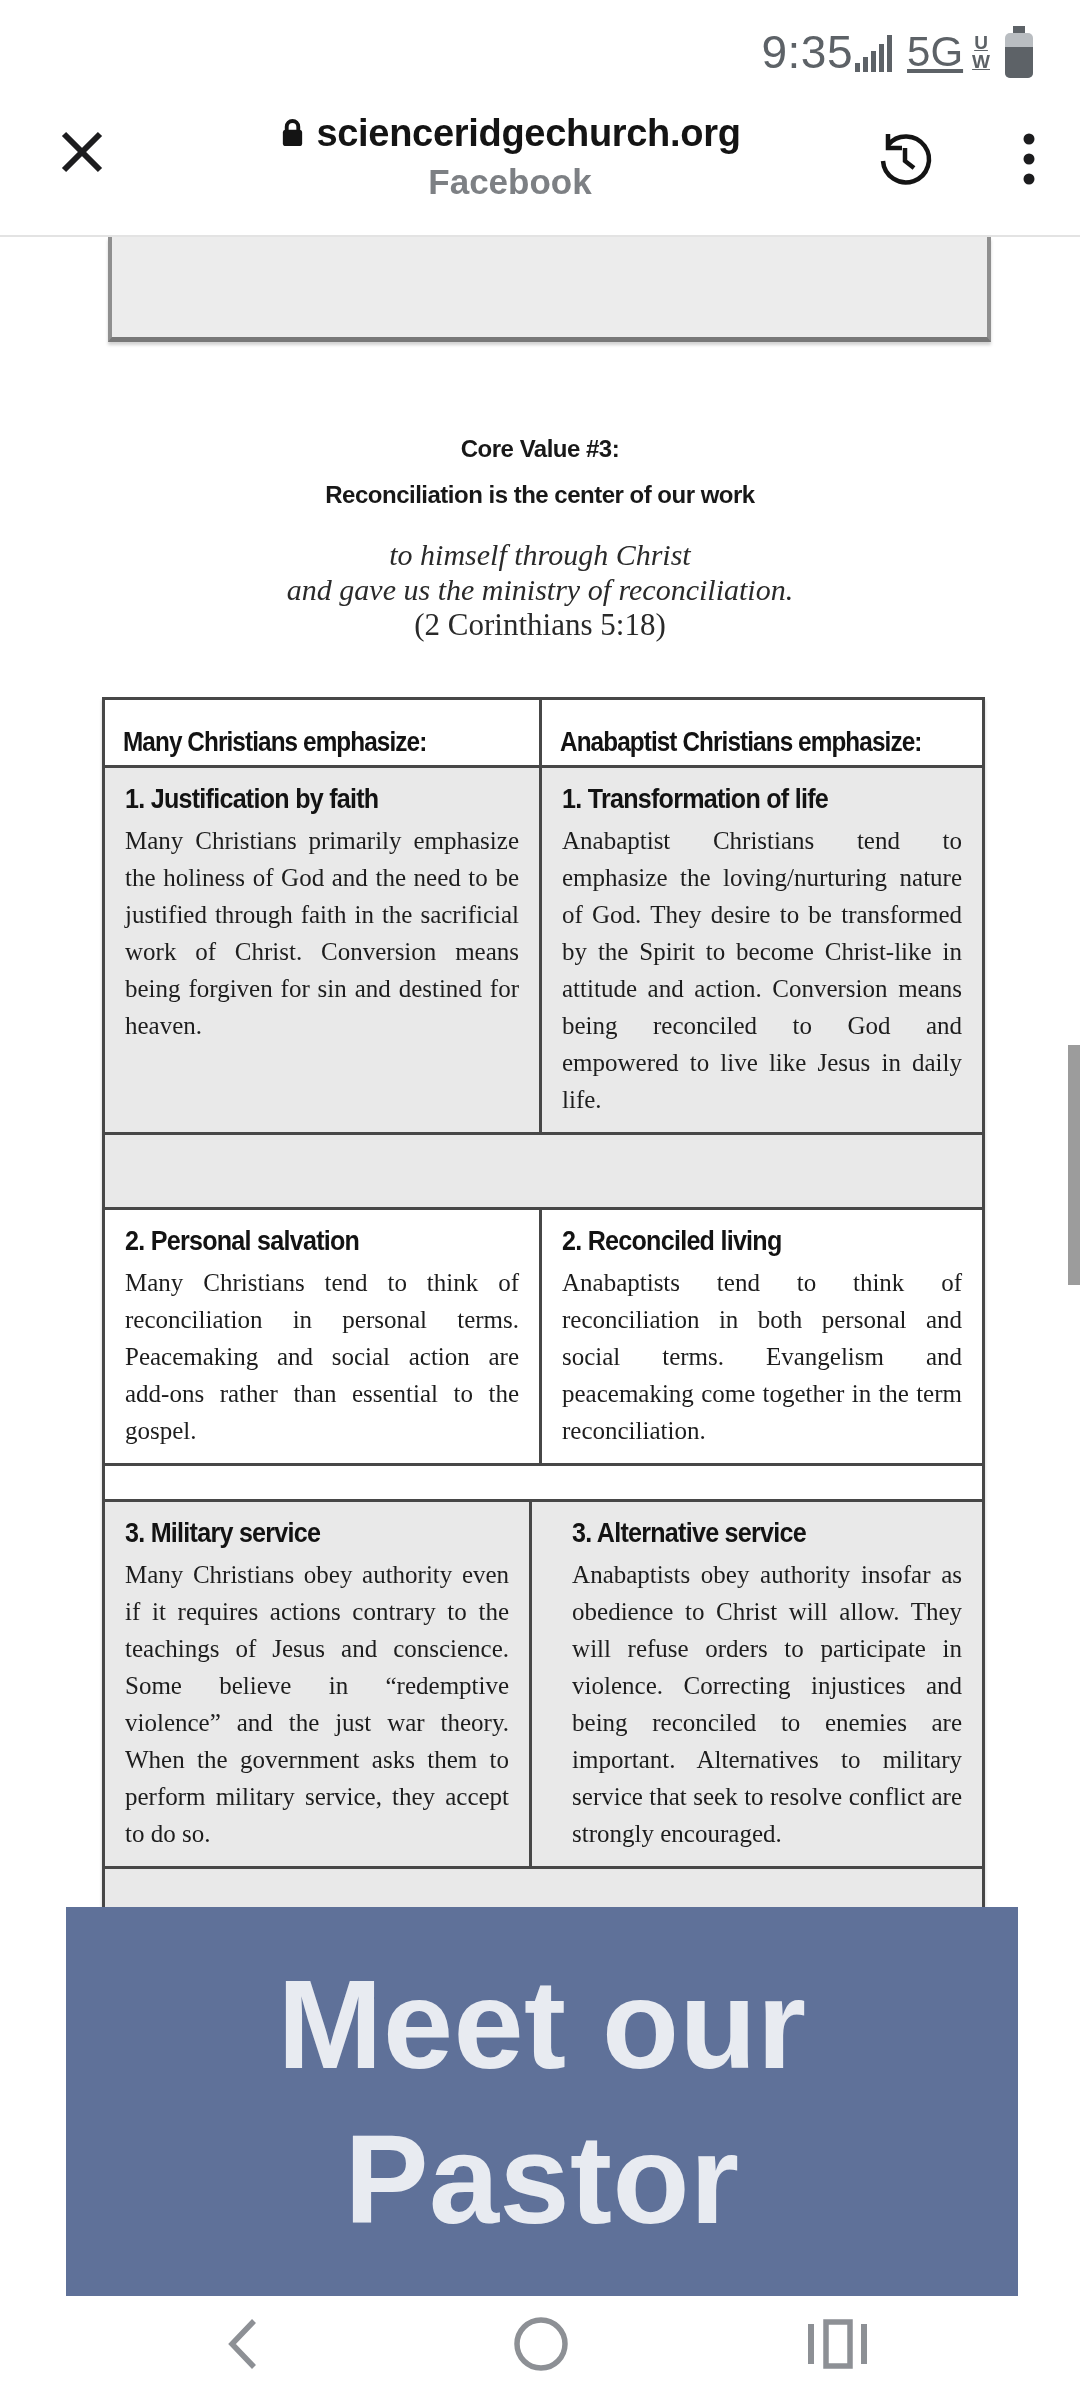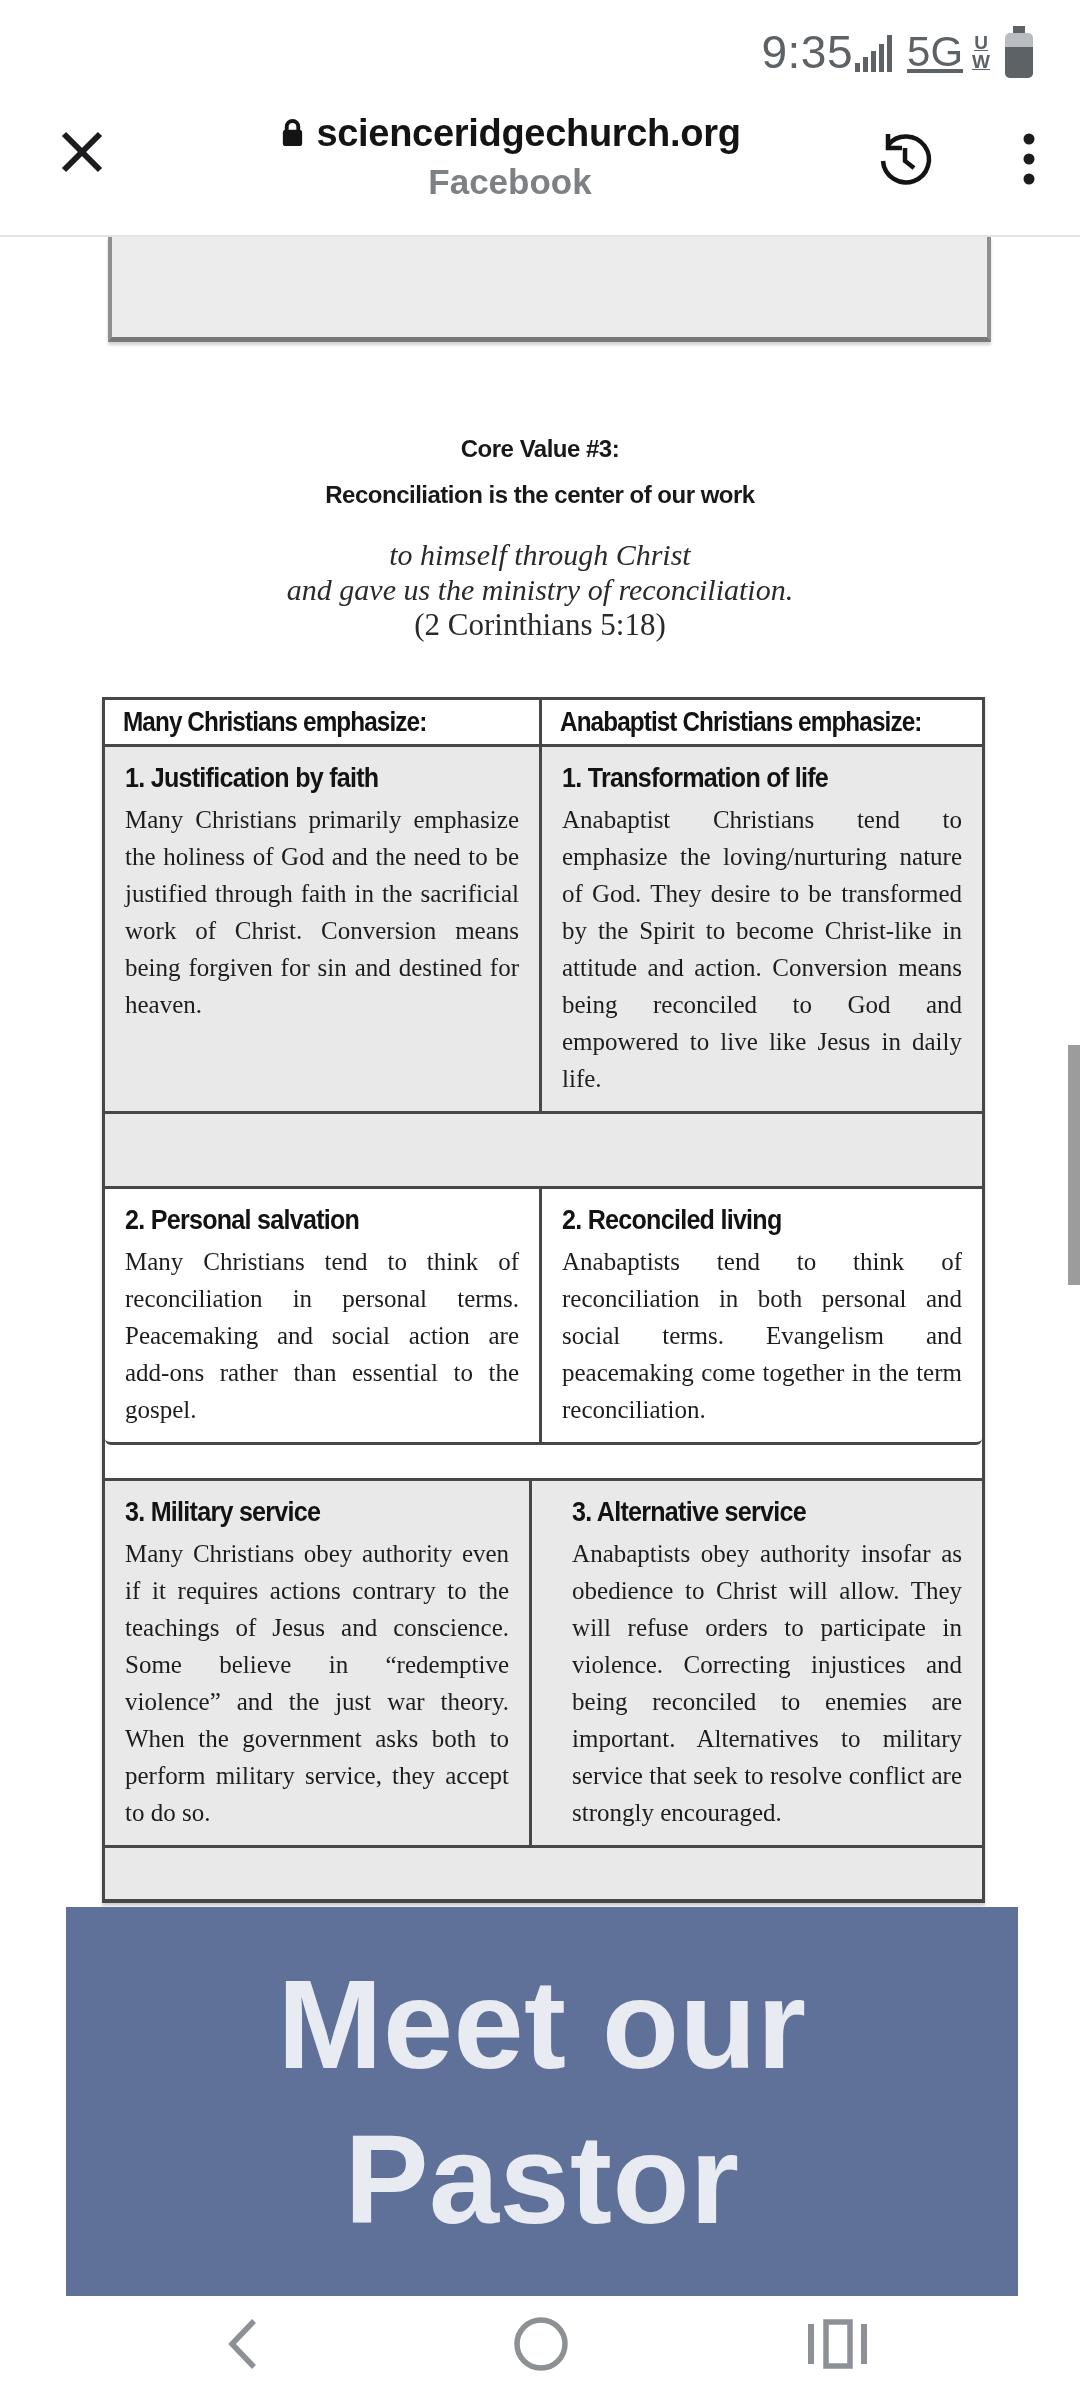--- a/index.html
+++ b/index.html
@@ -63,23 +63,23 @@
   .t-row { display:flex; border-bottom:3px solid var(--border-dark,#474747); }
   .t-row:last-child { border-bottom:none; }
   .t-cell { box-sizing:border-box; padding:12px 20px 14px 20px; }
   .t-cell.c-left  { width:437px; border-right:3px solid var(--border-dark,#474747); }
   .t-cell.c-right { width:440px; }
   .gray { background:var(--table-gray,#e9e9e9); }
   .spacer-1 { height:72px; }
   .spacer-2 { height:33px; }
   .t-footer { height:51px; }
   .row-1 { min-height:320px; }
-  .row-2 { min-height:234px;border-radius:6px; }
+  .row-2 { min-height:234px; }
   .row-3 { min-height:356px;gap:20px; }
-  .header-row .t-cell { height:44px; padding:0 6px 8px 18px; overflow:hidden; }
+  .header-row .t-cell { height:65px; padding:20px 6px 8px 18px; overflow:hidden; }
   .header-label {
     display:inline-block; white-space:nowrap;
     font-size:27px; font-weight:700; line-height:44px; letter-spacing:-1px;
     color:#131313; transform:scaleX(0.9); transform-origin:0 50%;
   }
   .cell-heading {
     font-size:27px; font-weight:700; letter-spacing:-0.8px; color:#131313;
     transform:scaleX(0.93); transform-origin:0 50%;
     margin:4px 0 7px; white-space:nowrap;
   }
@@ -228,21 +228,21 @@
           <div class="cell-heading">2. Reconciled living</div>
           <div class="cell-body">Anabaptists tend to think of reconciliation in both personal and social terms. Evangelism and peacemaking come together in the term reconciliation.</div>
         </div>
       </div>
 
       <div class="t-row spacer-2"></div>
 
       <div class="t-row row-3 gray">
         <div class="t-cell c-left">
           <div class="cell-heading">3. Military service</div>
-          <div class="cell-body">Many Christians obey authority even if it requires actions contrary to the teachings of Jesus and conscience. Some believe in “redemptive violence” and the just war theory. When the government asks both to perform military service, they accept to do so.</div>
+          <div class="cell-body">Many Christians obey authority even if it requires actions contrary to the teachings of Jesus and conscience. Some believe in “redemptive violence” and the just war theory. When the government asks them to perform military service, they accept to do so.</div>
         </div>
         <div class="t-cell c-right">
           <div class="cell-heading">3. Alternative service</div>
           <div class="cell-body">Anabaptists obey authority insofar as obedience to Christ will allow. They will refuse orders to participate in violence. Correcting injustices and being reconciled to enemies are important. Alternatives to military service that seek to resolve conflict are strongly encouraged.</div>
         </div>
       </div>
 
       <div class="t-row t-footer gray"></div>
     </div>
 

